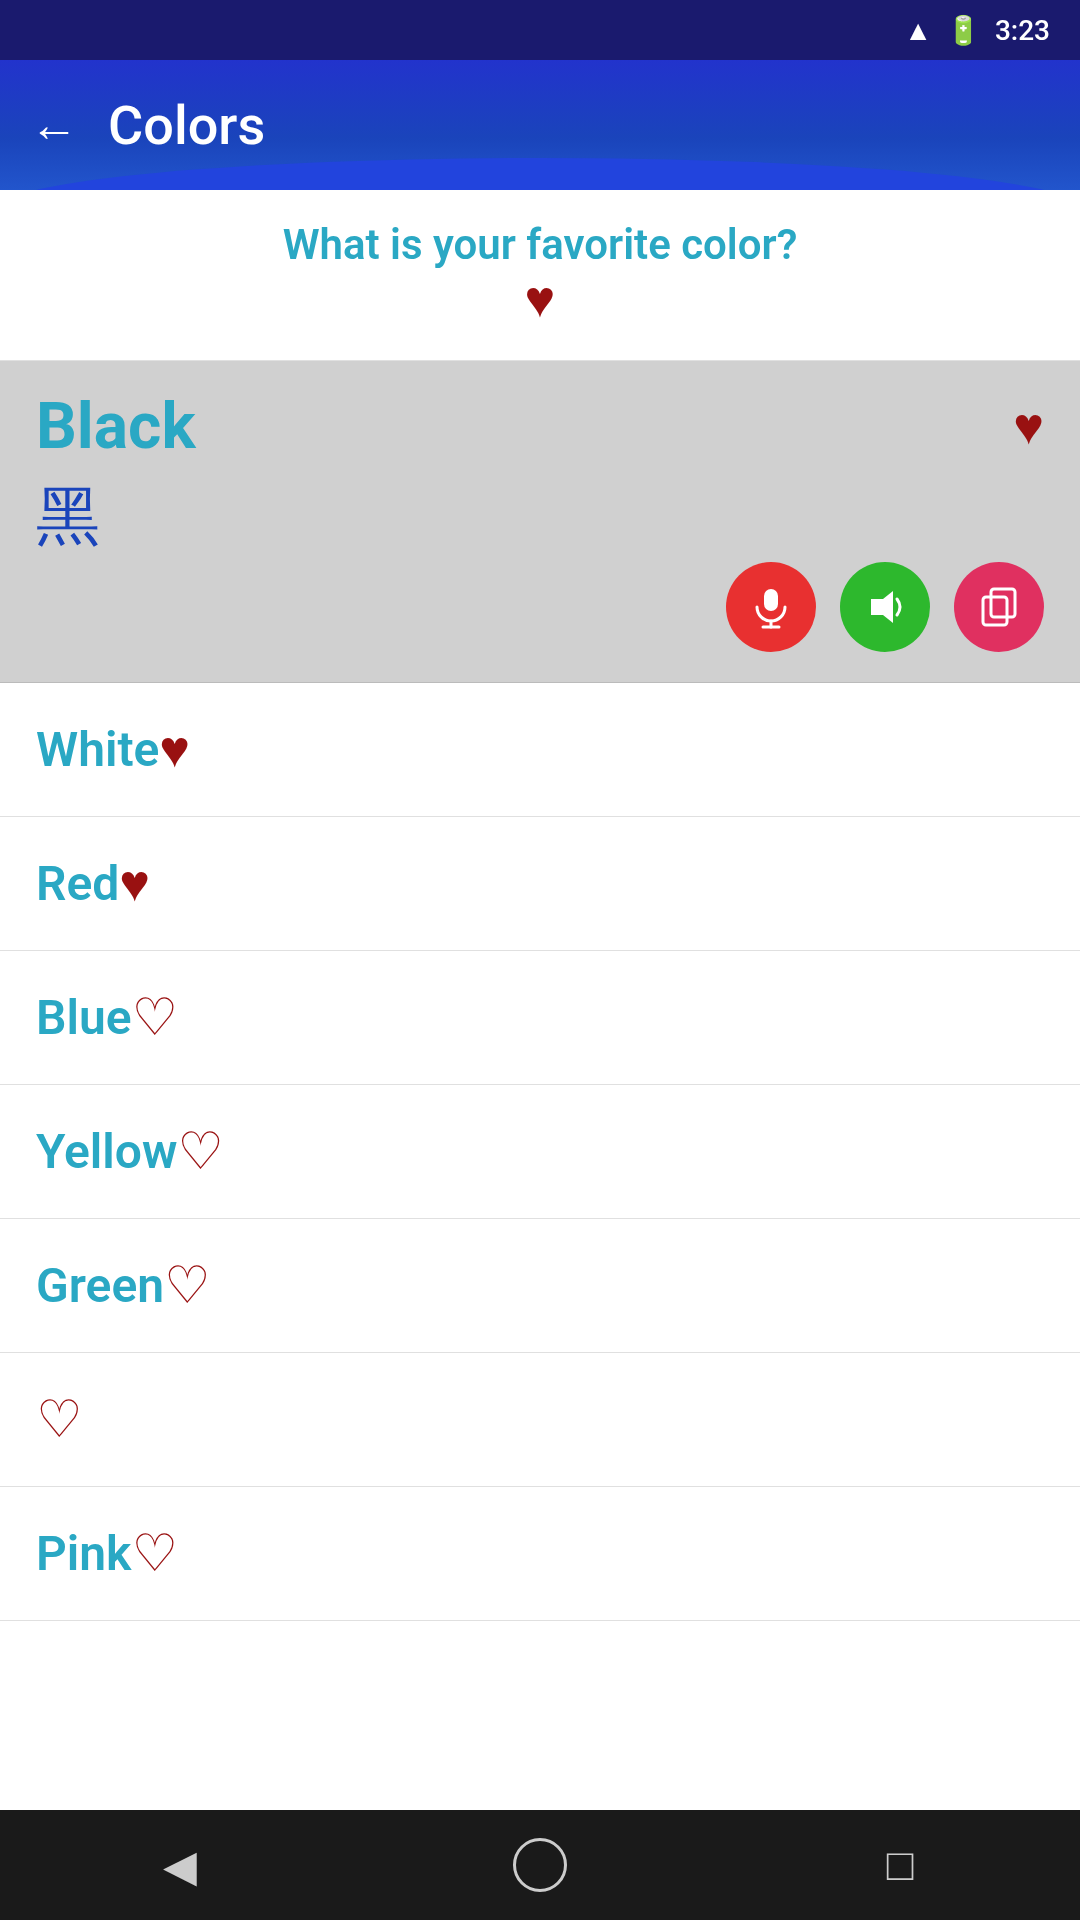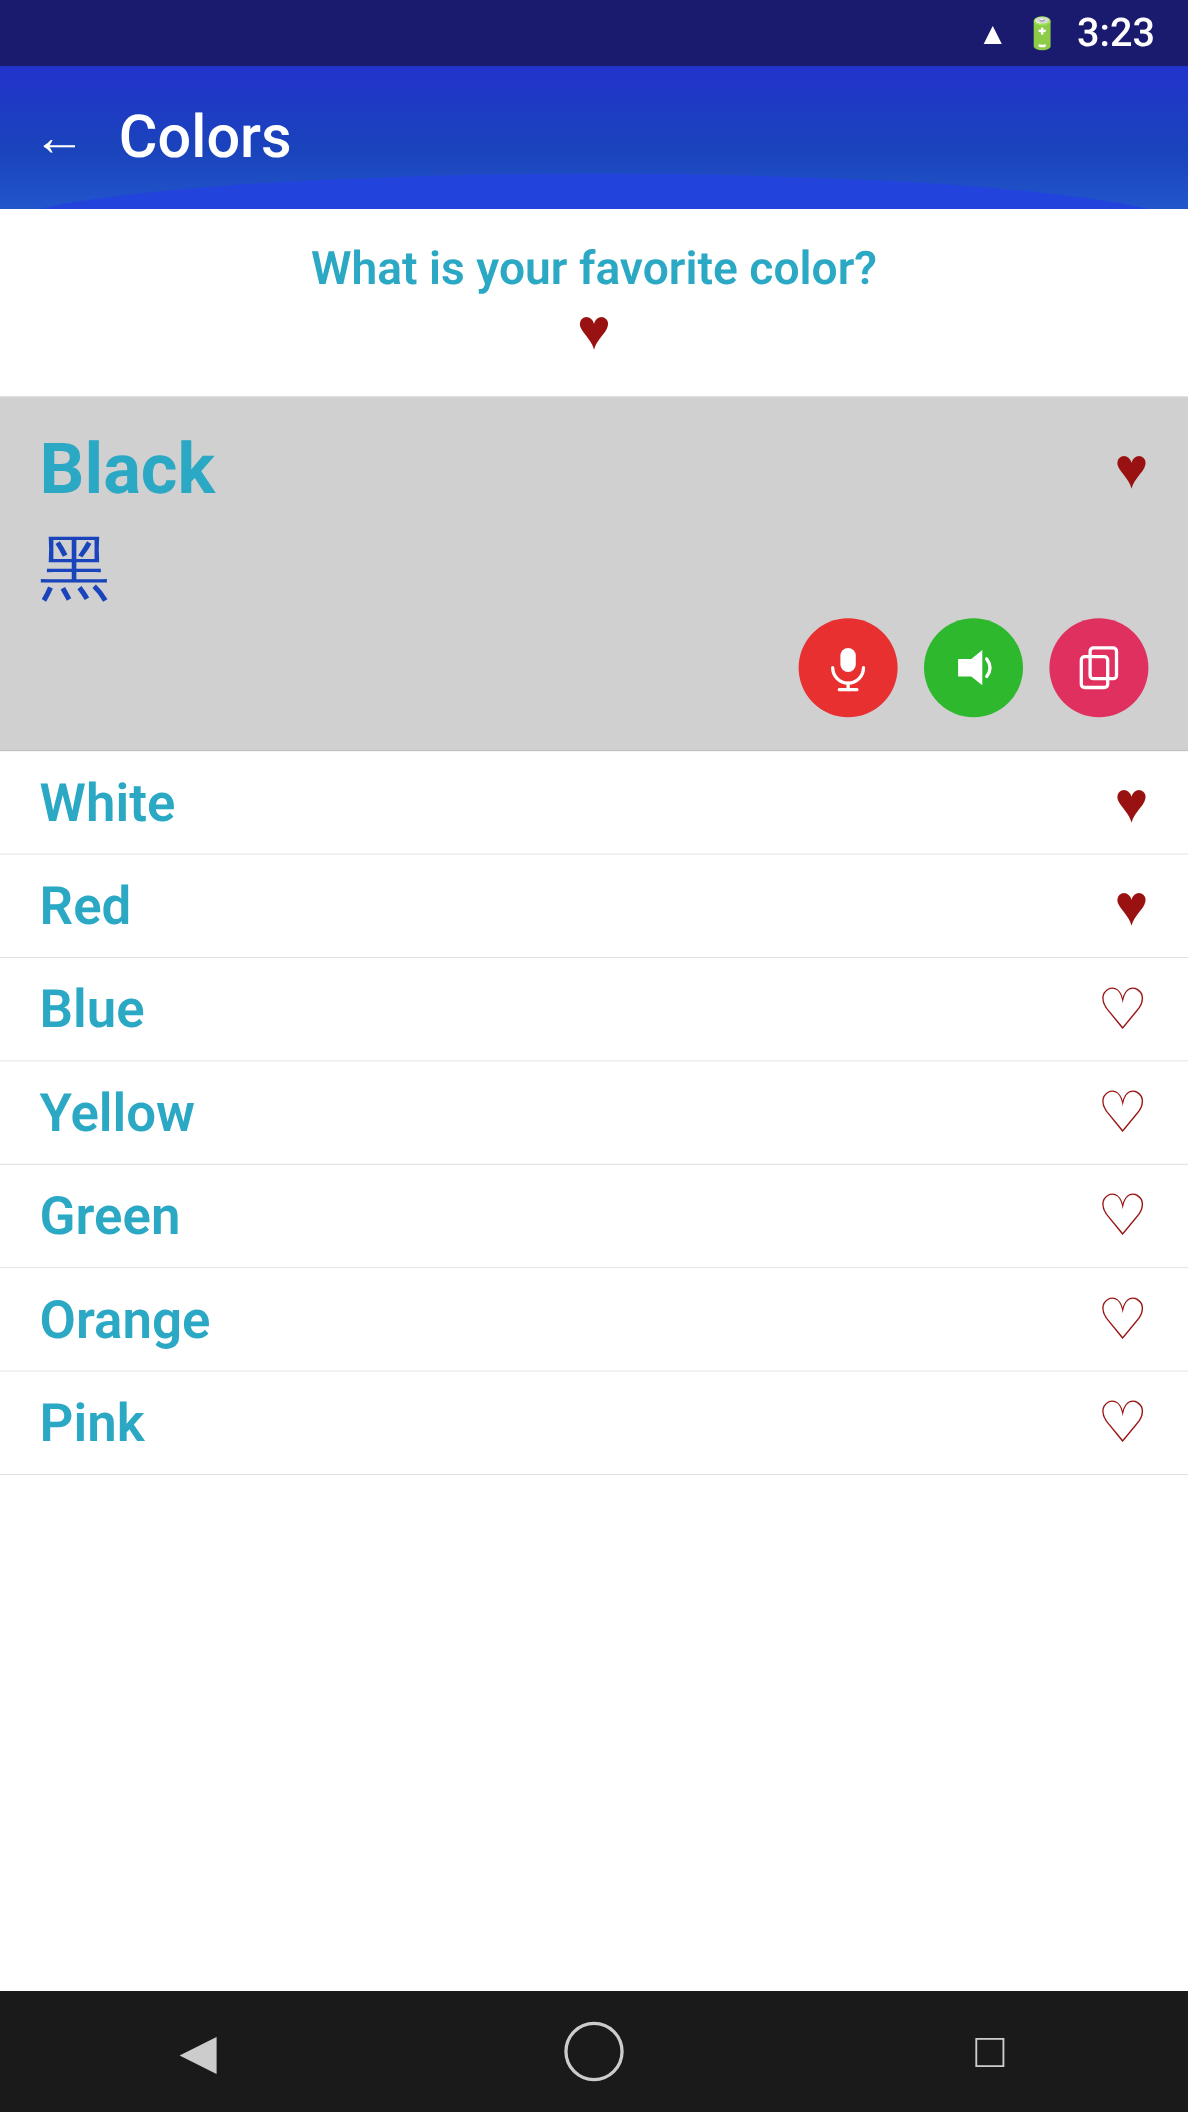--- a/index.html
+++ b/index.html
@@ -24,21 +24,21 @@
       padding: 0 30px;
       gap: 18px;
     }
     .status-bar-icons {
       display: flex;
       align-items: center;
       gap: 14px;
     }
     .status-time {
       color: #fff;
-      font-size: 36px;
+      font-size: 28px;
       font-weight: 500;
     }
     .status-icon {
       color: #fff;
       font-size: 28px;
     }
 
     
     .app-bar {
       background: linear-gradient(180deg, #2233cc 0%, #1a44bb 60%, #2255cc 100%);
@@ -143,22 +143,21 @@
       color: #fff;
     }
     .btn-mic { background: #e83030; }
     .btn-sound { background: #2db82d; }
     .btn-copy { background: #e03060; }
 
     
     .list-item {
       display: flex;
       align-items: center;
-      justify-content: space-between;
-      padding: 16px 36px;
+      padding: 36px 36px;
       background: #fff;
       border-bottom: 1px solid #e0e0e0;
       cursor: pointer;
     }
     .list-item-label {
       color: #2aa8c4;
       font-size: 48px;
       font-weight: 600;
     }
 
@@ -256,21 +255,20 @@
     </div>
     <div class="list-item">
       <span class="list-item-label">Yellow</span>
       <span style="font-size: 52px; color: rgb(153, 17, 17); cursor: pointer;">♡</span>
     </div>
     <div class="list-item">
       <span class="list-item-label">Green</span>
       <span style="font-size: 52px; color: rgb(153, 17, 17); cursor: pointer;">♡</span>
     </div>
     <div class="list-item">
-      <span class="list-item-label">Orange</span>
       <span style="font-size: 52px; color: rgb(153, 17, 17); cursor: pointer;">♡</span>
     </div>
     <div class="list-item">
       <span class="list-item-label">Pink</span>
       <span style="font-size: 52px; color: rgb(153, 17, 17); cursor: pointer;">♡</span>
     </div>
   </div>
 
 <div class="nav-bar">
   <button class="nav-btn">◀</button>

